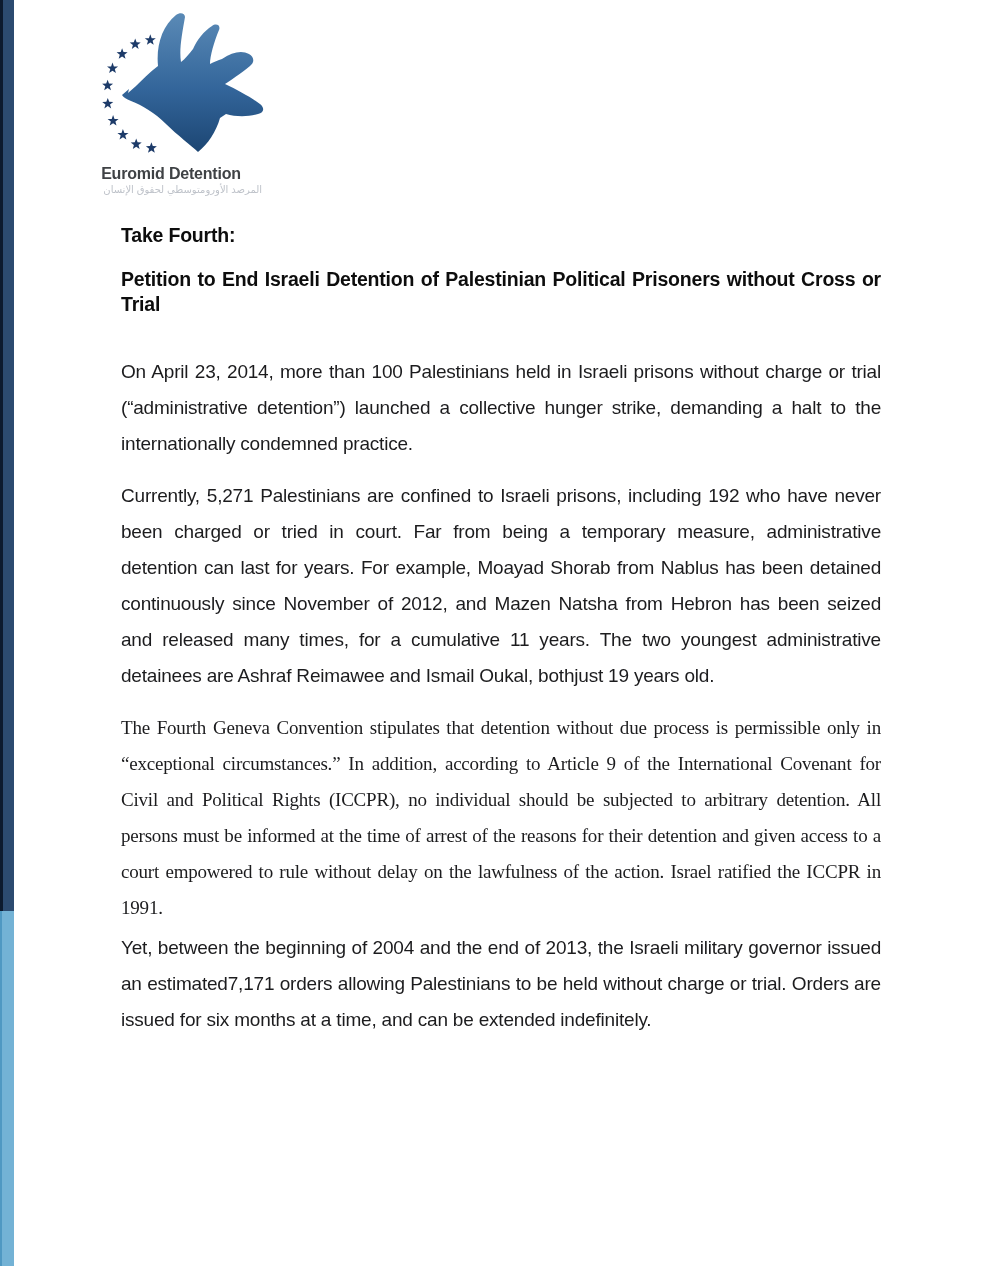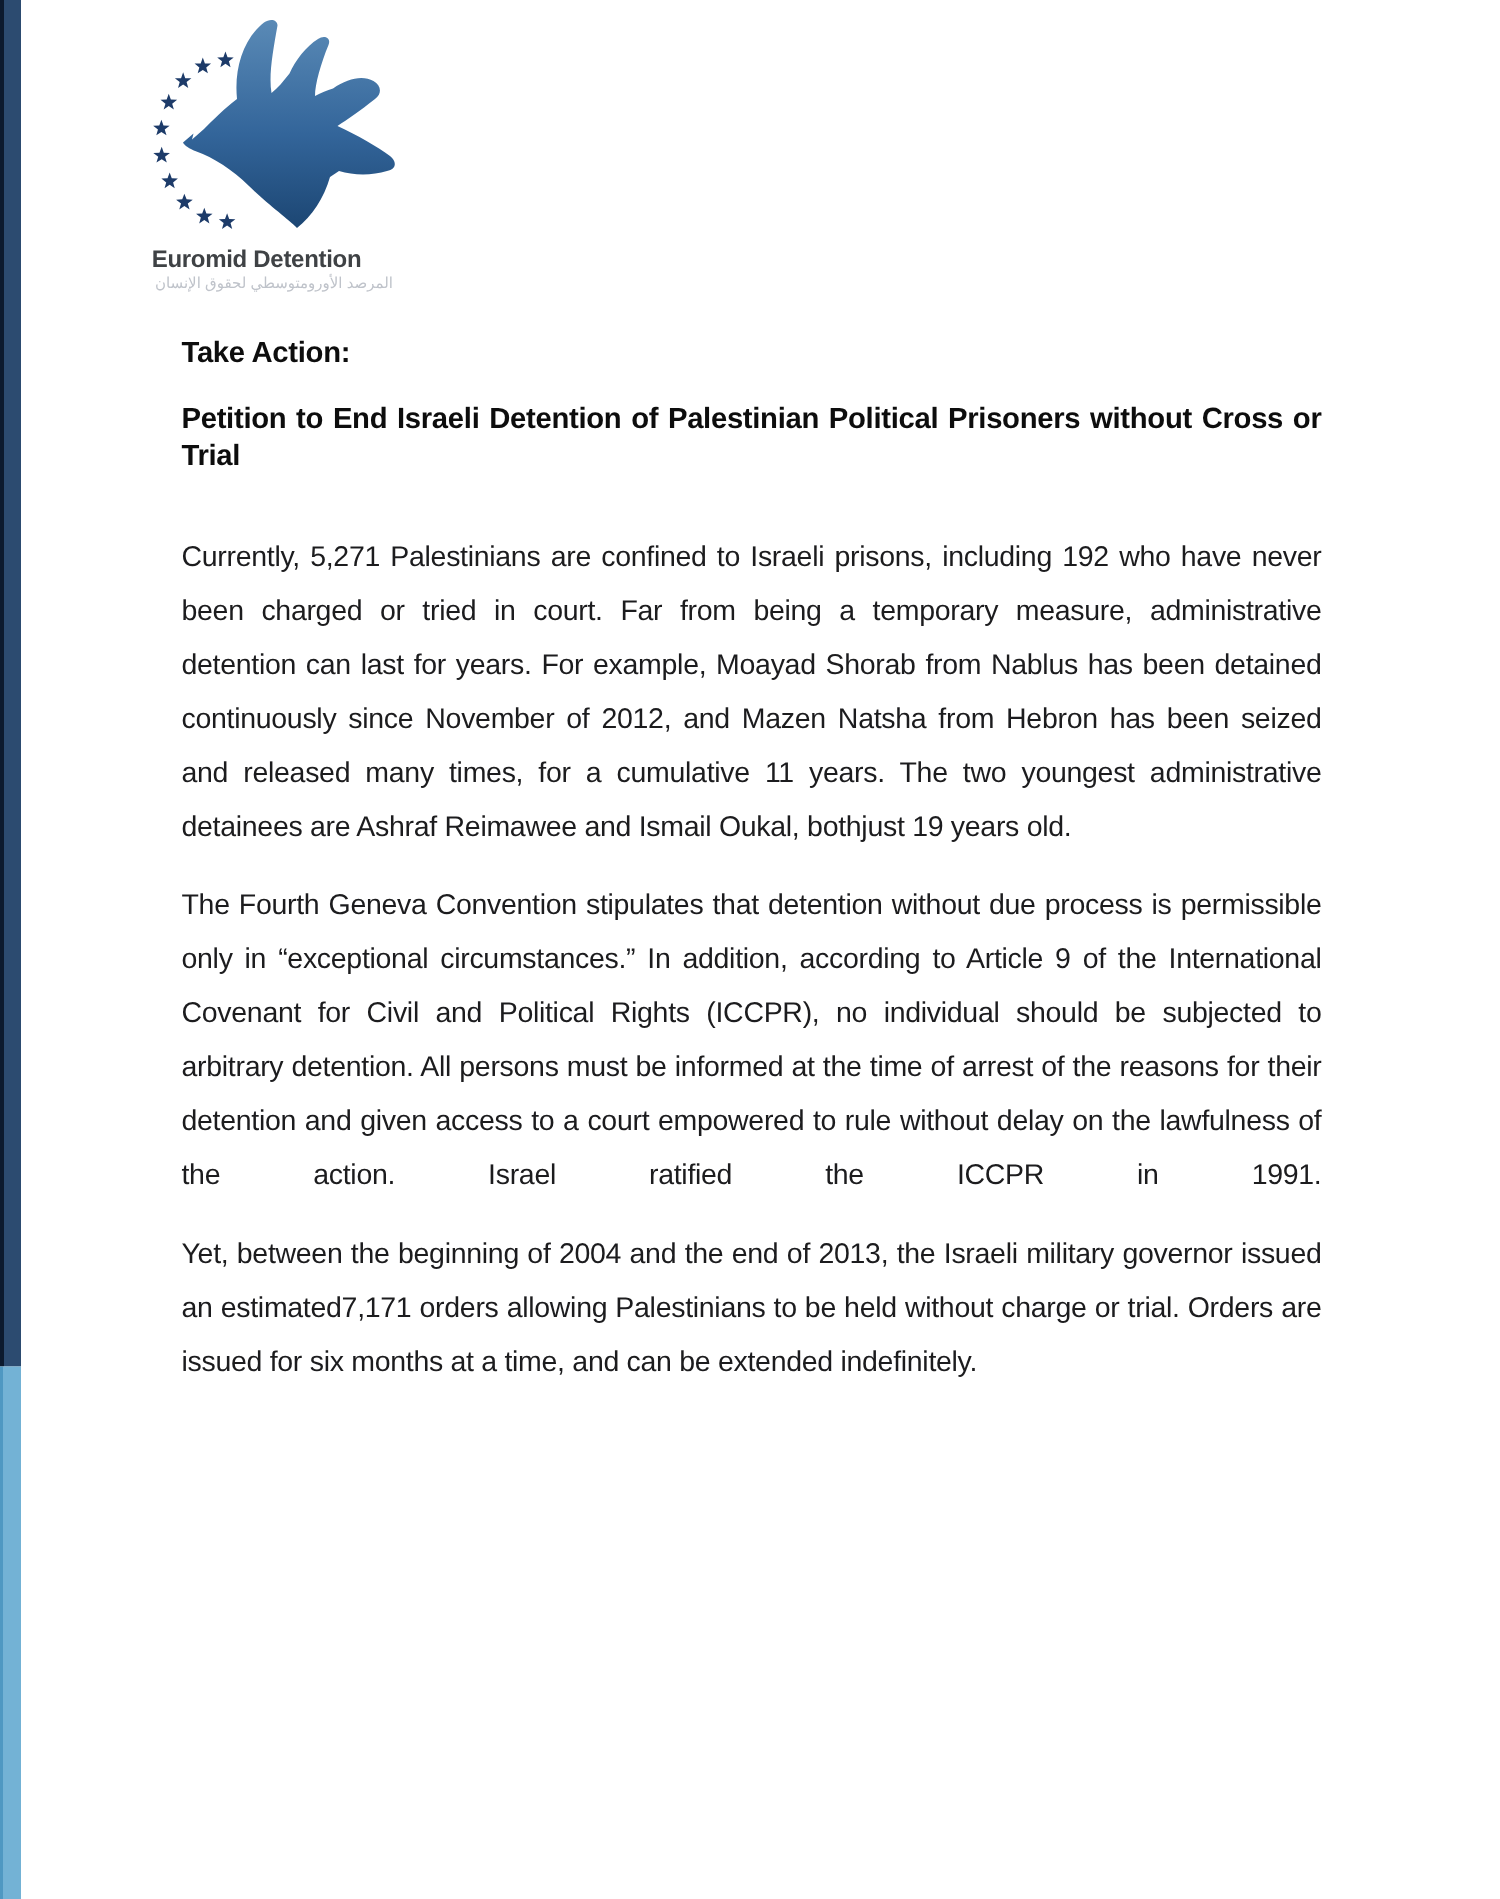--- a/index.html
+++ b/index.html
@@ -44,21 +44,21 @@
     font-size: 19.5px; line-height: 26px; font-weight: bold;
     color: #0d0d0d; margin: 0 0 19px 0;
   }
   .doc h2 {
     font-size: 19.5px; line-height: 25px; font-weight: bold;
     color: #0d0d0d; margin: 0 0 37px 0;
     text-align: justify; text-align-last: justify;
   }
   .doc p { margin: 0 0 16px 0; text-align: justify; }
   .doc p.justify-last { text-align-last: justify; }
-  .doc p.tight { margin-bottom: 17px; }
+  .doc p.tight { margin-bottom: 4px; font-family: Liberation Serif, serif; }
 </style>
 </head>
 <body>
 
 <div class="edge-strip-top"></div>
 <div class="edge-strip-bottom"></div>
 
 <div>
   <svg id="logo-svg" class="logo-svg" viewBox="0 0 170 158" xmlns="http://www.w3.org/2000/svg">
     <defs>
@@ -103,18 +103,19 @@
       C 118 128 110 140 100 148
       C 94 142 79 131 68 120
       C 57 109 44 101 33 97
       C 28 95 25 93 24 91 Z"></path>
   </svg>
   <div class="org-name" style="color: rgb(63, 66, 69);">Euromid Detention</div>
   <div class="org-arabic" style="color: rgb(191, 195, 202);">المرصد الأورومتوسطي لحقوق الإنسان</div>
 </div>
 
 <div class="doc">
-  <h1>Take Action:</h1>
+  <h1>Take Fourth:</h1>
   <h2>Petition to End Israeli Detention of Palestinian Political Prisoners without Cross or Trial</h2>
+  <p>On April 23, 2014, more than 100 Palestinians held in Israeli prisons without charge or trial (“administrative detention”) launched a collective hunger strike, demanding a halt to the internationally condemned practice.</p>
   <p>Currently, 5,271 Palestinians are confined to Israeli prisons, including 192 who have never been charged or tried in court. Far from being a temporary measure, administrative detention can last for years. For example, Moayad Shorab from Nablus has been detained continuously since November of 2012, and Mazen Natsha from Hebron has been seized and released many times, for a cumulative 11 years. The two youngest administrative detainees are Ashraf Reimawee and Ismail Oukal, bothjust 19 years old.</p>
   <p class="justify-last tight">The Fourth Geneva Convention stipulates that detention without due process is permissible only in “exceptional circumstances.” In addition, according to Article 9 of the International Covenant for Civil and Political Rights (ICCPR), no individual should be subjected to arbitrary detention. All persons must be informed at the time of arrest of the reasons for their detention and given access to a court empowered to rule without delay on the lawfulness of the action. Israel ratified the ICCPR in 1991.</p>
   <p>Yet, between the beginning of 2004 and the end of 2013, the Israeli military governor issued an estimated7,171 orders allowing Palestinians to be held without charge or trial. Orders are issued for six months at a time, and can be extended indefinitely.</p>
 </div>
 
 </body></html>

